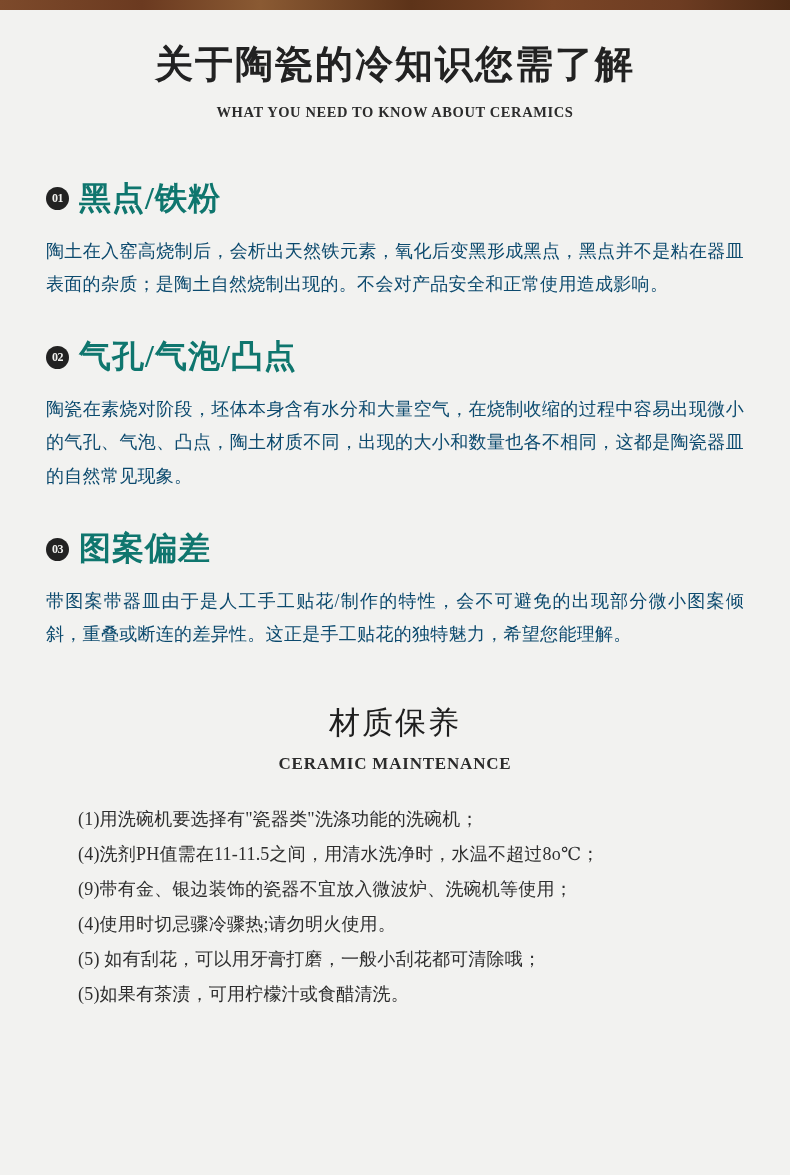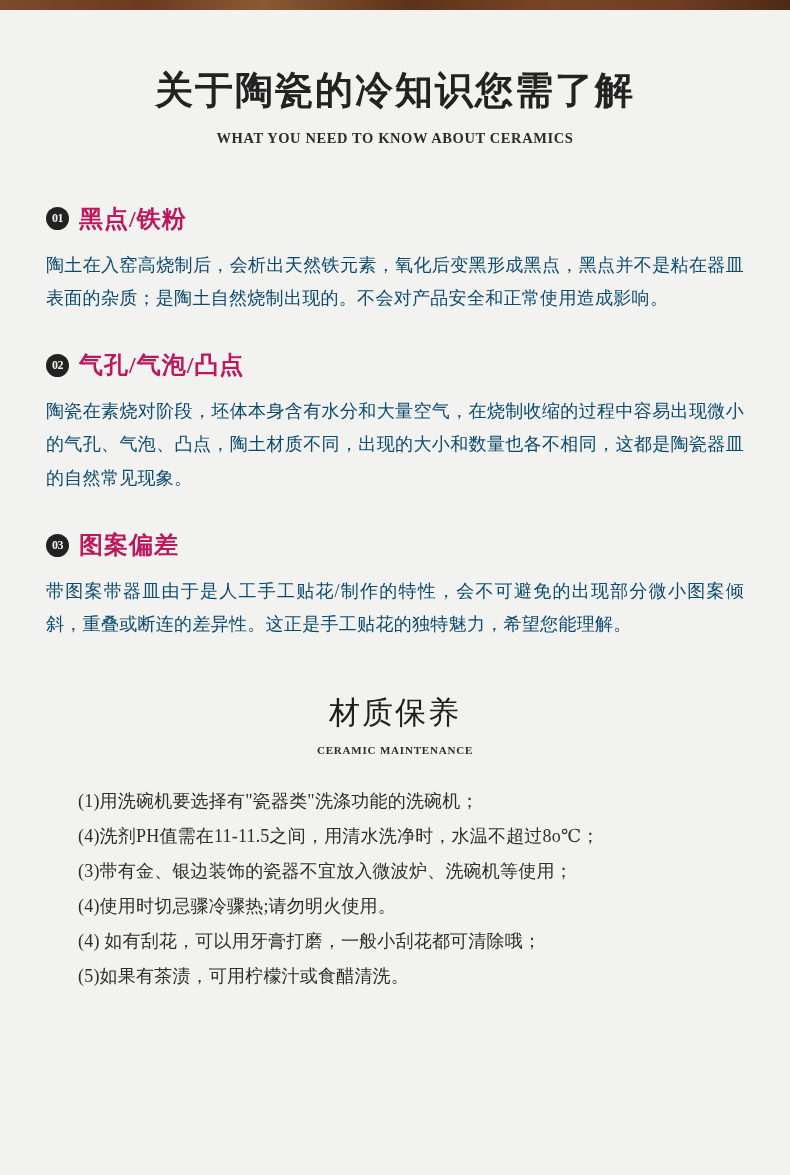--- a/index.html
+++ b/index.html
@@ -29,21 +29,21 @@
     height: 10px;
     background: linear-gradient(90deg, #7d4a2b 0%, #6b3a20 18%, #8a5a33 33%, #5d3319 52%, #7a4526 70%, #6d3c22 86%, #4e2a14 100%);
   }
   .content {
     position: absolute;
     top: 10px; left: 0;
     width: 790px;
   }
   .title-block {
     text-align: center;
-    padding-top: 58px;
+    padding-top: 32px;
   }
   .main-title {
     font-size: 38px;
     font-weight: bold;
     letter-spacing: 2px;
     color: #222;
     font-family: "Liberation Serif", "DejaVu Serif", serif;
     line-height: 1.2;
   }
   .main-subtitle {
@@ -77,23 +77,23 @@
     font-size: 12px;
     font-weight: bold;
     display: flex;
     align-items: center;
     justify-content: center;
     font-family: "Liberation Serif", "DejaVu Serif", serif;
     letter-spacing: -0.5px;
     flex: 0 0 auto;
   }
   .section-title {
-    font-size: 24px;
+    font-size: 32px;
     font-weight: bold;
-    color: #be185d;
+    color: #0f766e;
     letter-spacing: 1px;
   }
   .section-body {
     font-size: 18px;
     line-height: 1.85;
     color: #0c4a6e;
     letter-spacing: 0.3px;
     text-align: justify;
   }
   .maint {
@@ -101,21 +101,21 @@
     text-align: center;
   }
   .maint-title {
     font-size: 31px;
     font-weight: normal;
     color: #1f1f1f;
     letter-spacing: 2px;
   }
   .maint-subtitle {
     margin-top: 10px;
-    font-size: 11px;
+    font-size: 17px;
     font-weight: bold;
     letter-spacing: 0.8px;
     color: #2b2b2b;
   }
   .maint-list {
     margin-top: 28px;
     padding: 0 60px 0 78px;
     text-align: left;
   }
   .maint-item {
@@ -166,21 +166,21 @@
       </div>
 
     </div>
 
     <div class="maint">
       <div class="maint-title">材质保养</div>
       <div class="maint-subtitle">CERAMIC MAINTENANCE</div>
       <div class="maint-list">
         <div class="maint-item">(1)用洗碗机要选择有"瓷器类"洗涤功能的洗碗机；</div>
         <div class="maint-item">(4)洗剂PH值需在11-11.5之间，用清水洗净时，水温不超过8o℃；</div>
-        <div class="maint-item">(3)带有金、银边装饰的瓷器不宜放入微波炉、洗碗机等使用；</div>
+        <div class="maint-item">(9)带有金、银边装饰的瓷器不宜放入微波炉、洗碗机等使用；</div>
         <div class="maint-item">(4)使用时切忌骤冷骤热;请勿明火使用。</div>
-        <div class="maint-item">(4) 如有刮花，可以用牙膏打磨，一般小刮花都可清除哦；</div>
+        <div class="maint-item">(5) 如有刮花，可以用牙膏打磨，一般小刮花都可清除哦；</div>
         <div class="maint-item">(5)如果有茶渍，可用柠檬汁或食醋清洗。</div>
       </div>
     </div>
 
   </div>
 </div>
 
 </body></html>

